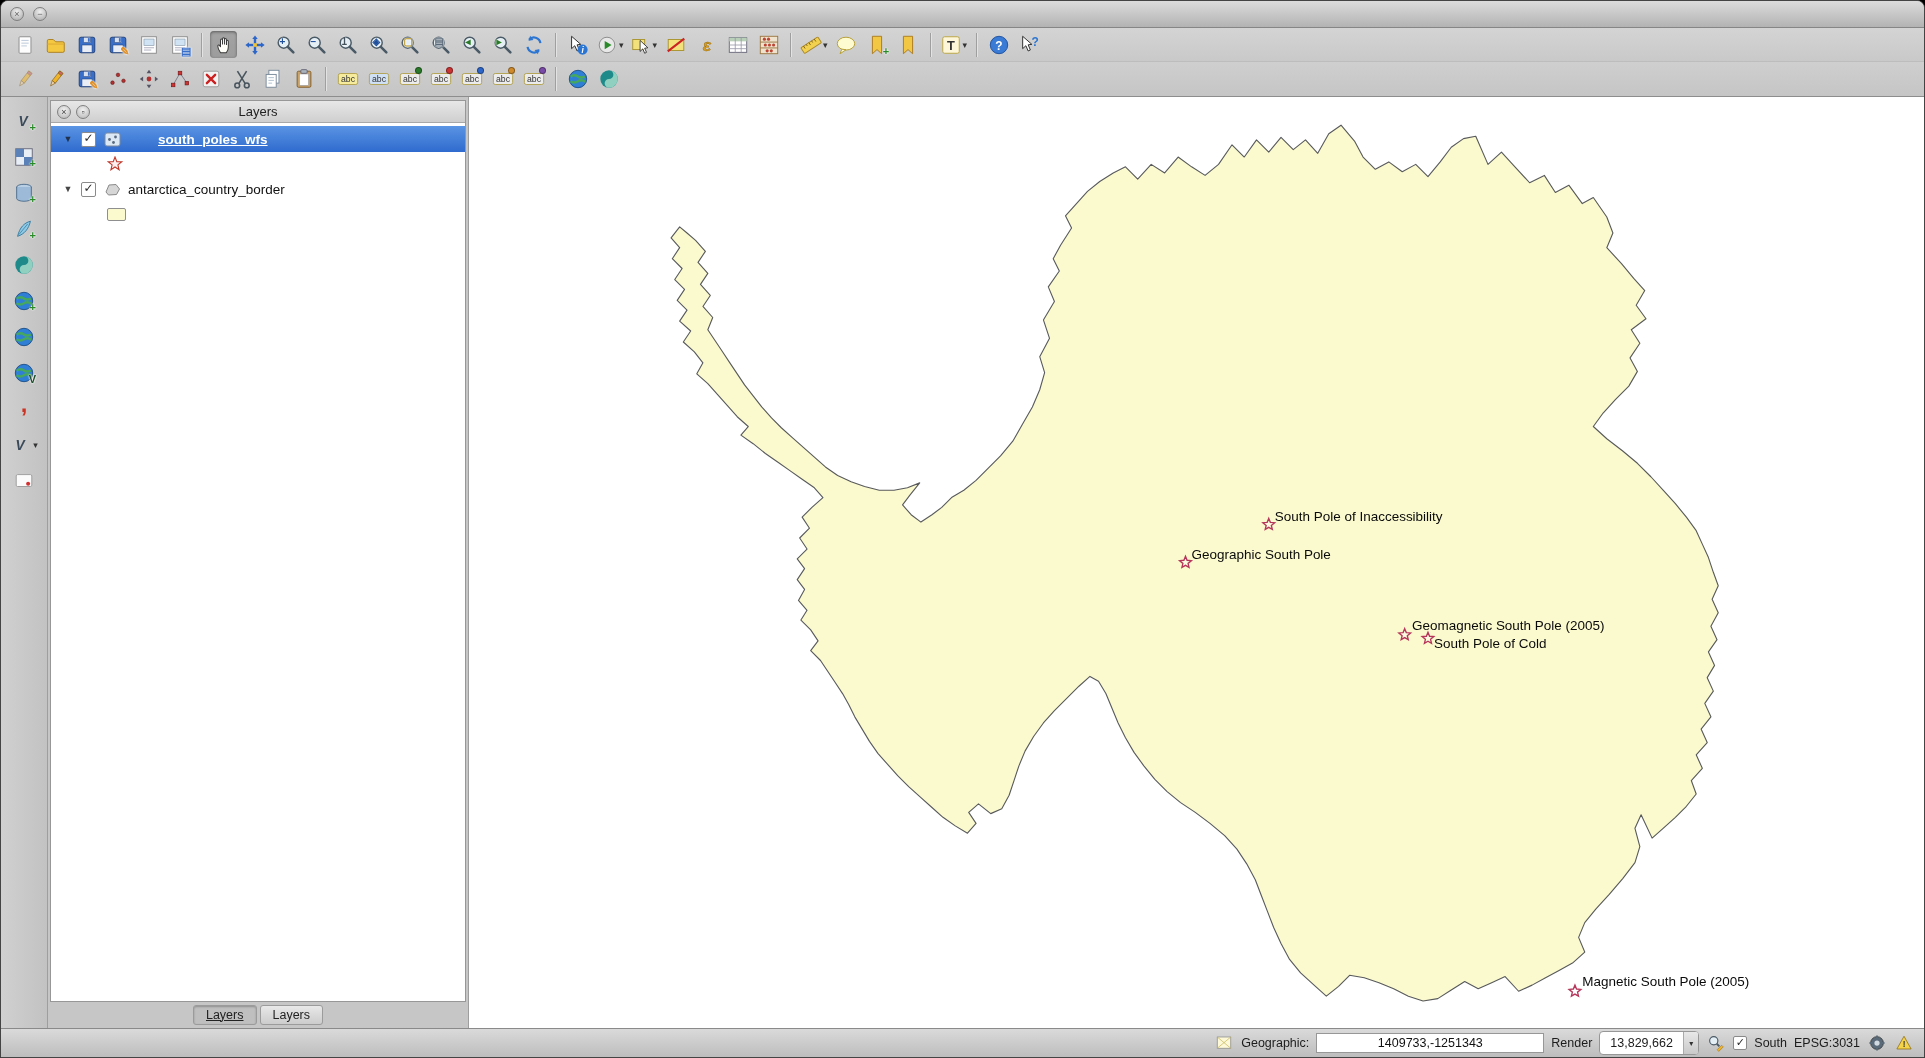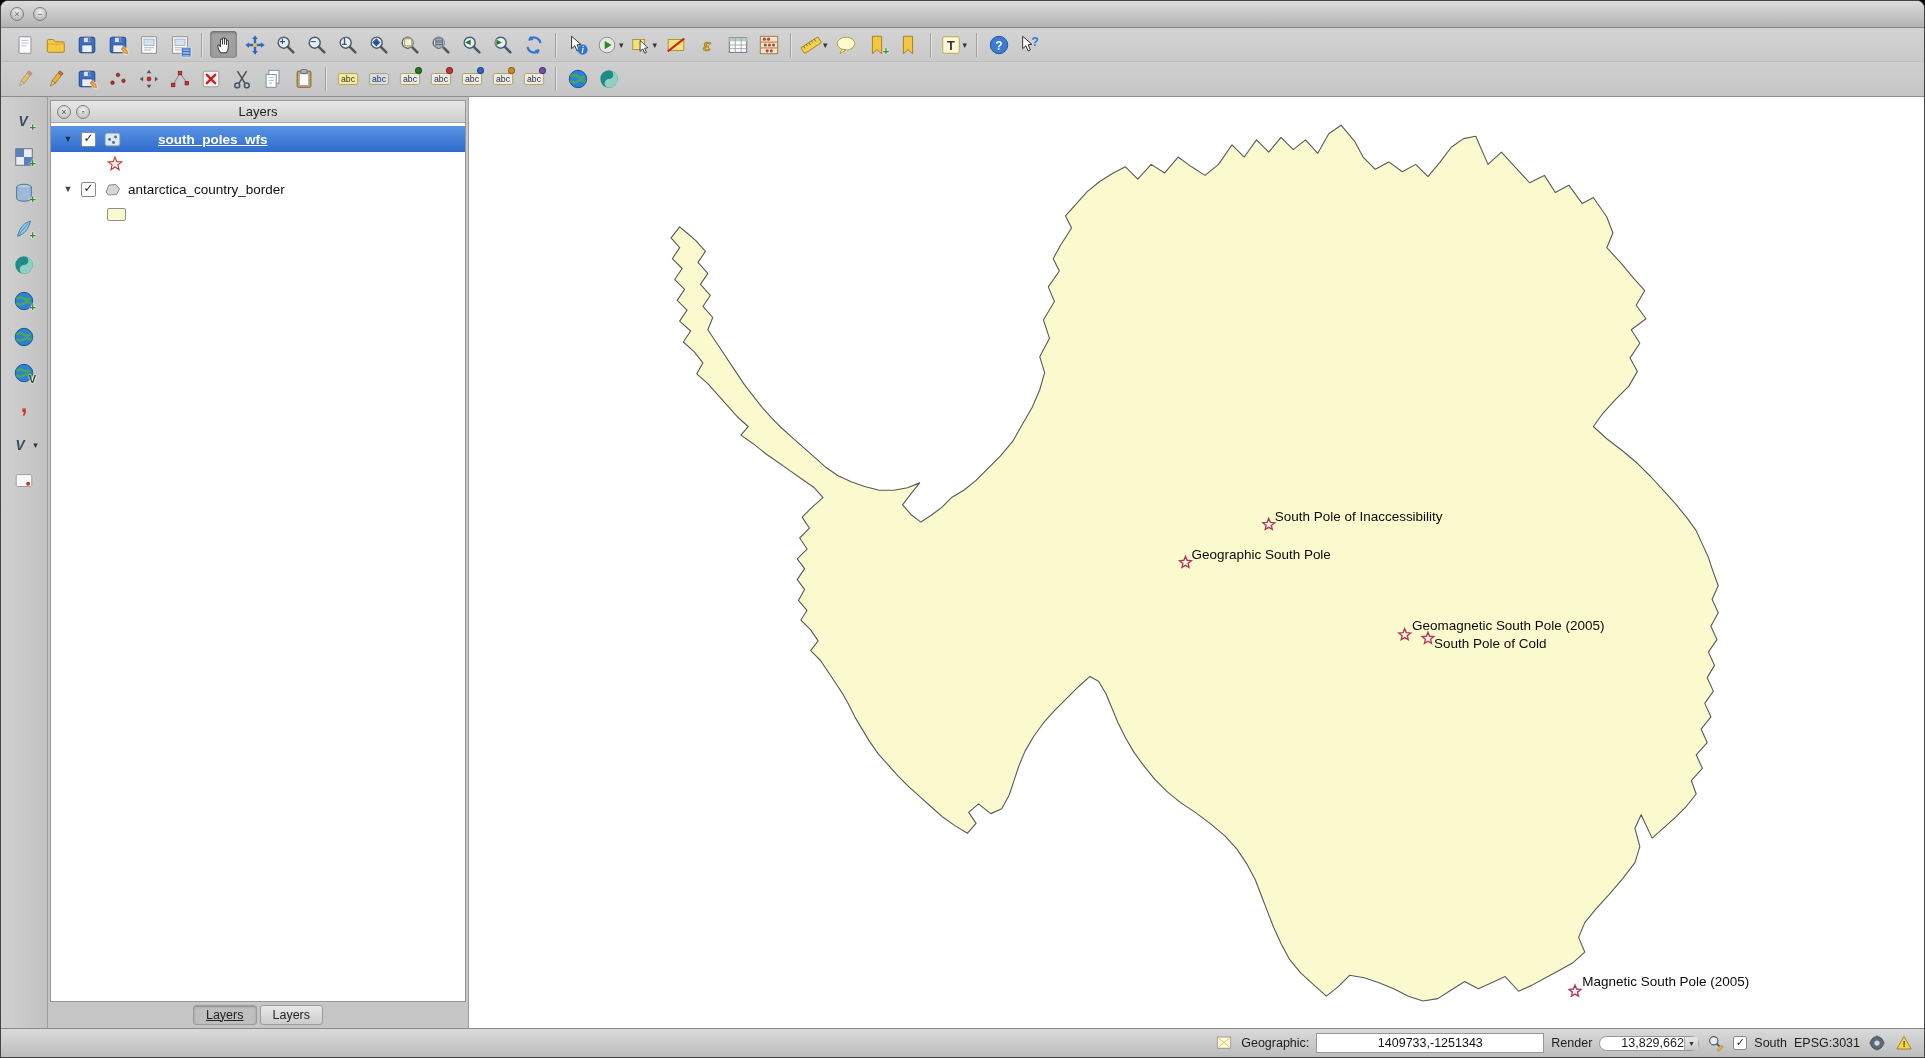--- a/index.html
+++ b/index.html
@@ -74,22 +74,22 @@
   #map-svg text{font-family:"Liberation Sans","DejaVu Sans",sans-serif;font-size:11px;fill:#0a0a0a;}
   
   #statusbar{height:29px;flex:none;background:linear-gradient(#dadada,#bdbdbd);border-top:1px solid #8a8a8a;
     display:flex;align-items:center;font-size:12.5px;color:#1c1c1c;padding:0 10px;}
   .sb-group{margin-left:auto;display:flex;align-items:center;gap:7px;}
   .sb-icon{width:20px;height:20px;border:none;background:transparent;padding:0;display:flex;
     align-items:center;justify-content:center;}
   .sb-icon svg{width:18px;height:18px;display:block;}
   #coord-input{width:228px;height:20px;border:1px solid #979797;border-radius:0;background:#fff;
     text-align:center;font-size:12.5px;font-family:inherit;color:#111;}
-  #scale-combo{width:100px;height:15px;border:1px solid #979797;border-radius:9px;background:#fff;
-    display:flex;align-items:center;padding-left:21px;position:relative;}
+  #scale-combo{width:100px;height:24px;border:1px solid #979797;border-radius:4px;background:#fff;
+    display:flex;align-items:center;padding-left:10px;position:relative;}
   #scale-combo .combo-arrow{margin-left:auto;width:15px;height:100%;background:linear-gradient(#e8e8e8,#c9c9c9);
     border-left:1px solid #aaa;display:flex;align-items:center;justify-content:center;font-size:8px;color:#333;
     border-radius:0 2px 2px 0;}
   .sb-check{width:14px;height:14px;background:#fff;border:1px solid #8a8a8a;border-radius:2px;
     display:flex;align-items:center;justify-content:center;}
   .sb-check .check{font-size:11px;font-weight:bold;color:#2b2b2b;line-height:1;margin-top:-1px;}
 </style>
 </head>
 <body>
 

